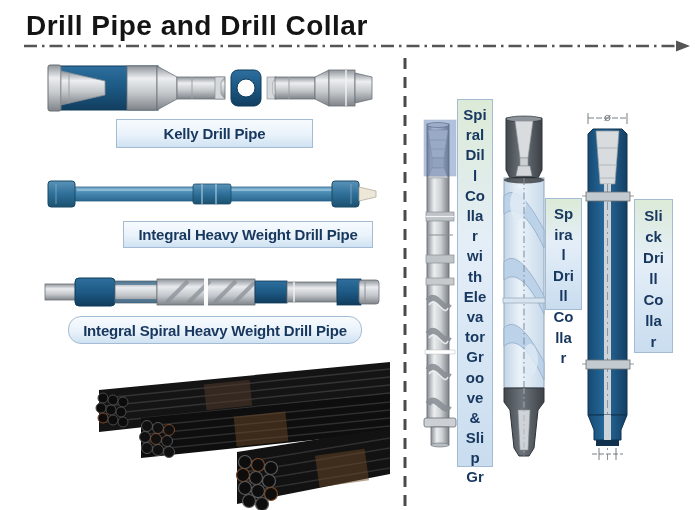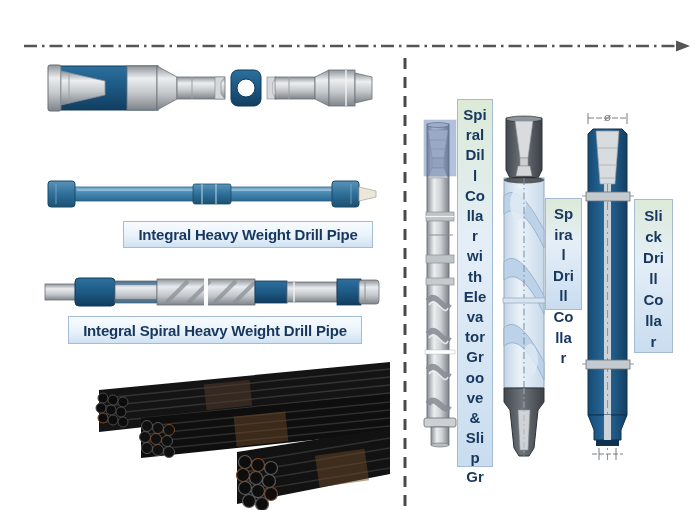--- a/index.html
+++ b/index.html
@@ -26,20 +26,21 @@
   .voverflow{
     color:#17375e;font-weight:600;font-size:15px;text-align:center;white-space:pre-line;
   }
   svg{display:block;}
 </style>
 </head>
 <body>
 
 <div id="slide">
 
+  <div id="page-title" class="abs">Drill Pipe and Drill Collar</div>
 
   <svg class="abs" style="left:20px;top:38px;" width="672" height="16" viewBox="0 0 672 16">
     <line x1="4" y1="8" x2="656" y2="8" stroke="#555555" stroke-width="2.4" stroke-dasharray="13 5 2.5 5"></line>
     <polygon points="656,2.5 670,8 656,13.5" fill="#555555"></polygon>
   </svg>
 
   <svg class="abs" style="left:45px;top:62px;" width="330" height="52" viewBox="0 0 330 52">
     <defs>
       <linearGradient id="kSteel" x1="0" y1="0" x2="0" y2="1">
         <stop offset="0" stop-color="#8f959b"></stop>
@@ -70,20 +71,21 @@
 
     <polygon points="222,15 232,15 228,20 228,32 232,37 222,37" fill="#d6d9dc" stroke="#8a9096" stroke-width="0.7"></polygon>
     <rect x="230" y="15" width="40" height="22" fill="url(#kSteel)" stroke="#6a7076" stroke-width="0.8"></rect>
     <line x1="244" y1="15" x2="244" y2="37" stroke="#9aa0a6" stroke-width="1"></line>
     <polygon points="270,15 284,8 284,44 270,37" fill="url(#kSteel)" stroke="#6a7076" stroke-width="0.8"></polygon>
     <rect x="284" y="8" width="26" height="36" fill="url(#kSteel)" stroke="#6a7076" stroke-width="0.8"></rect>
     <line x1="301" y1="8" x2="301" y2="44" stroke="#f2f3f4" stroke-width="1.4"></line>
     <polygon points="310,11 327,15 327,37 310,41" fill="url(#kSteel)" stroke="#6a7076" stroke-width="0.8"></polygon>
   </svg>
 
+  <div class="abs pipe-label" style="left:116px;top:119px;width:197px;height:29px;">Kelly Drill Pipe</div>
 
   <svg class="abs" style="left:45px;top:178px;" width="335" height="32" viewBox="0 0 335 32">
     <defs>
       <linearGradient id="hTube" x1="0" y1="0" x2="0" y2="1">
         <stop offset="0" stop-color="#7fb2d2"></stop>
           <stop offset="0.4" stop-color="#4a8cb4"></stop>
         <stop offset="1" stop-color="#2c6791"></stop>
       </linearGradient>
       <linearGradient id="hBox" x1="0" y1="0" x2="0" y2="1">
         <stop offset="0" stop-color="#5b93b8"></stop>
@@ -134,21 +136,21 @@
     <rect x="162" y="5" width="4" height="30" fill="#ffffff" opacity="0.95"></rect>
 
     <rect x="213" y="9" width="32" height="22" fill="url(#sBlue)" stroke="#0f3b5c" stroke-width="0.8"></rect>
     <rect x="245" y="10" width="50" height="20" fill="url(#sSteel)" stroke="#6a7076" stroke-width="0.8"></rect>
     <line x1="252" y1="10" x2="252" y2="30" stroke="#f2f3f4" stroke-width="1.4"></line>
     <rect x="295" y="7" width="24" height="26" fill="url(#sBlue)" stroke="#0f3b5c" stroke-width="0.8"></rect>
     <rect x="317" y="8" width="20" height="24" rx="3" fill="url(#sSteel)" stroke="#6a7076" stroke-width="0.8"></rect>
     <line x1="323" y1="10" x2="323" y2="30" stroke="#8a9096" stroke-width="1"></line>
   </svg>
 
-  <div class="abs pipe-label" style="left:68px;top:316px;width:294px;height:28px;">Integral Spiral Heavy Weight Drill Pipe</div>
+  <div class="abs pipe-label" style="left:68px;top:316px;width:294px;height:28px;border-radius:13px;">Integral Spiral Heavy Weight Drill Pipe</div>
 
   <svg class="abs" style="left:85px;top:356px;" width="307" height="154" viewBox="0 0 307 154">
 
     <polygon points="14,34 305,6 305,44 14,76" fill="#141414"></polygon>
     <g stroke="#343434" stroke-width="1.5">
       <line x1="20" y1="42" x2="305" y2="13"></line>
         <line x1="20" y1="50" x2="305" y2="21"></line>
       <line x1="20" y1="58" x2="305" y2="29"></line>
         <line x1="20" y1="66" x2="305" y2="37"></line>
     </g>

